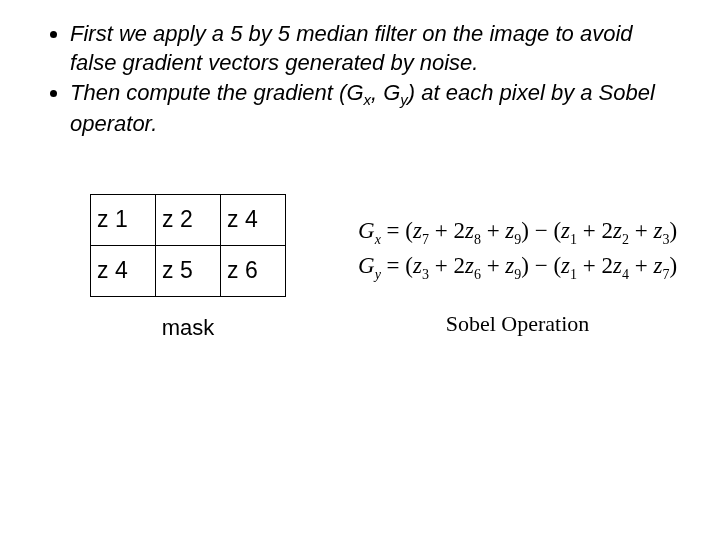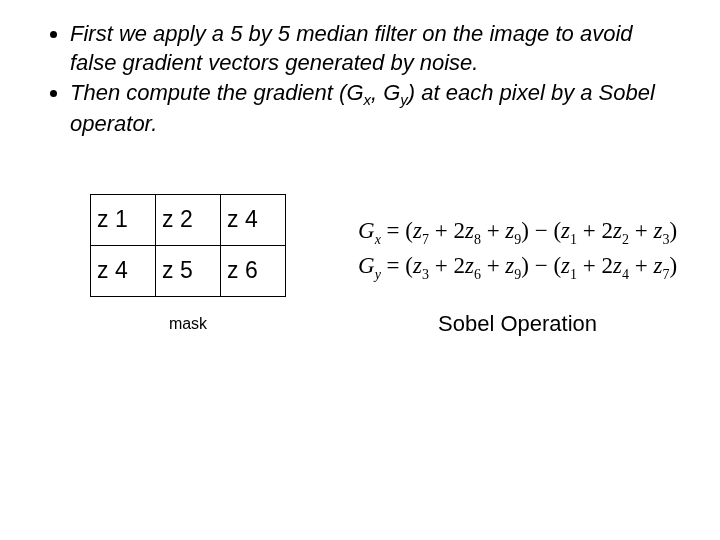--- a/index.html
+++ b/index.html
@@ -52,42 +52,42 @@
     font-size: 23px;
   }
   table.mask td {
     border: 1.5px solid #000;
     width: 52px;
     height: 42px;
     text-align: left;
     padding: 4px 6px;
   }
   .mask-label {
-    font-size: 16px;
+    font-size: 22px;
     margin-top: 18px;
   }
   .formula-block {
     margin-left: 72px;
     margin-top: 18px;
   }
   .formula {
     font-family: "Times New Roman", Times, serif;
     font-size: 23px;
     font-style: italic;
     margin: 6px 0;
     white-space: nowrap;
   }
   .formula .n { font-style: normal; }
   .formula .fsub { font-size: 14px; font-style: italic; vertical-align: sub; }
   .formula .isub { font-size: 14px; font-style: normal; vertical-align: sub; }
   .op-label {
     font-size: 22px;
     margin-top: 28px;
     text-align: center;
-    font-family: Liberation Sans, sans-serif;
+    font-family: Liberation Serif, serif;
     font-style: normal;
   }
 </style>
 </head>
 <body>
 
 <div class="slide">
 
 
   <ul class="bullets">

